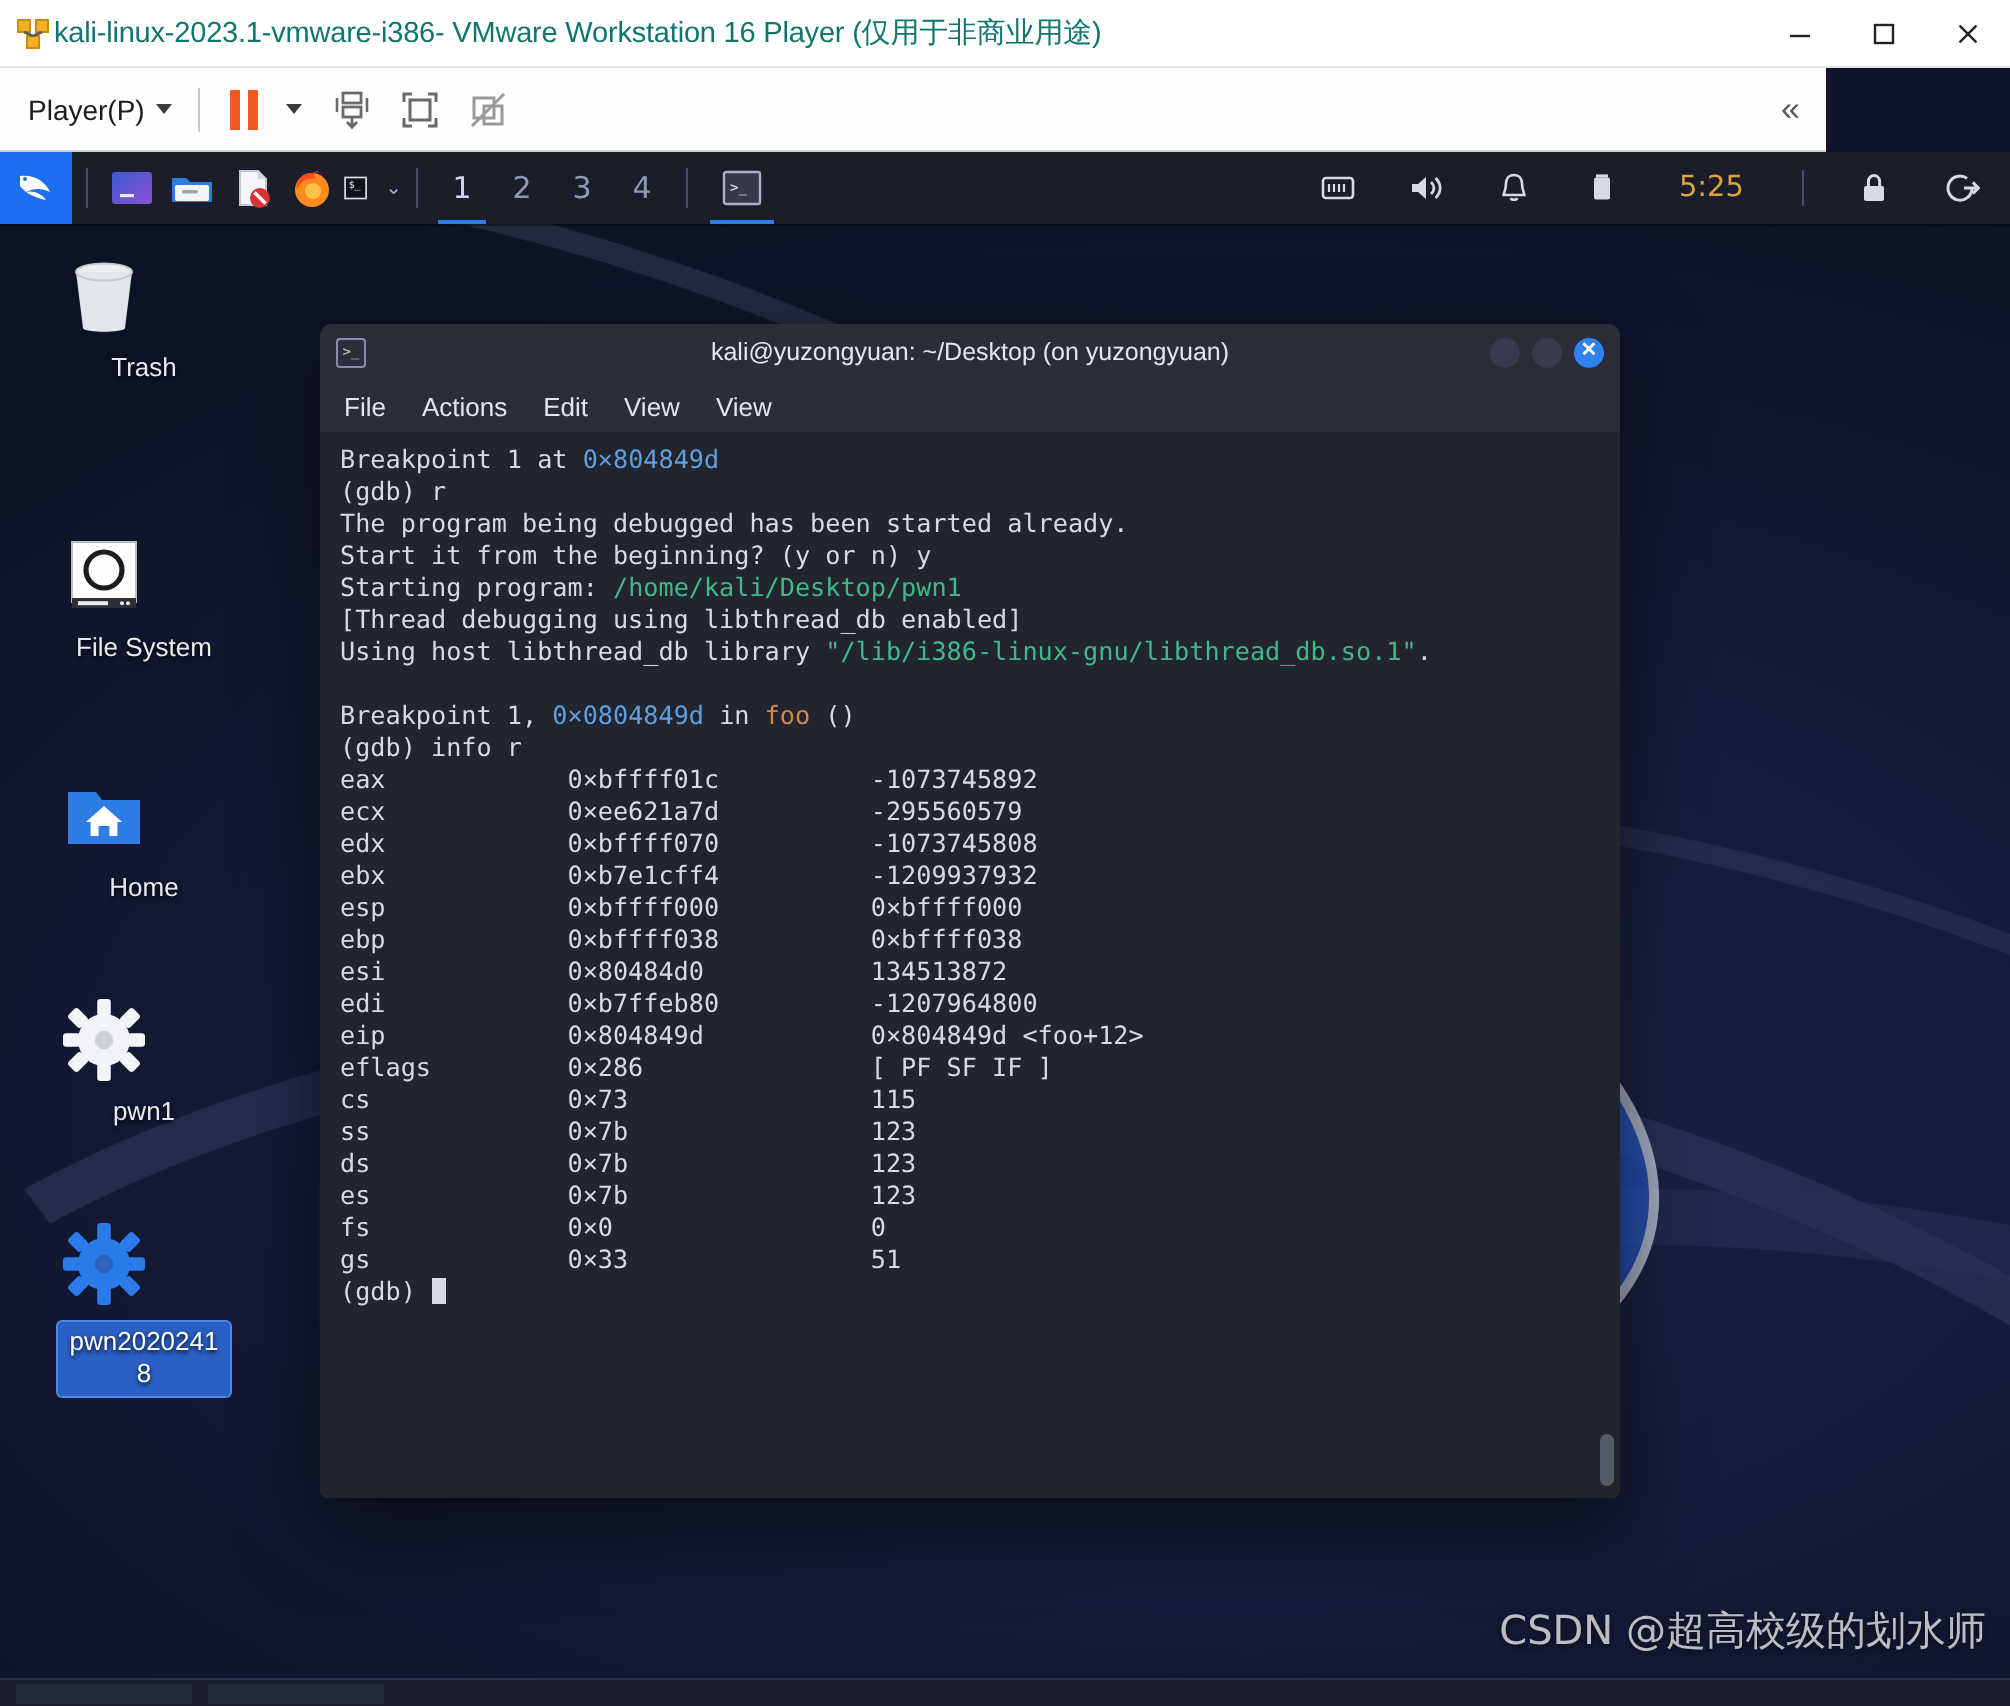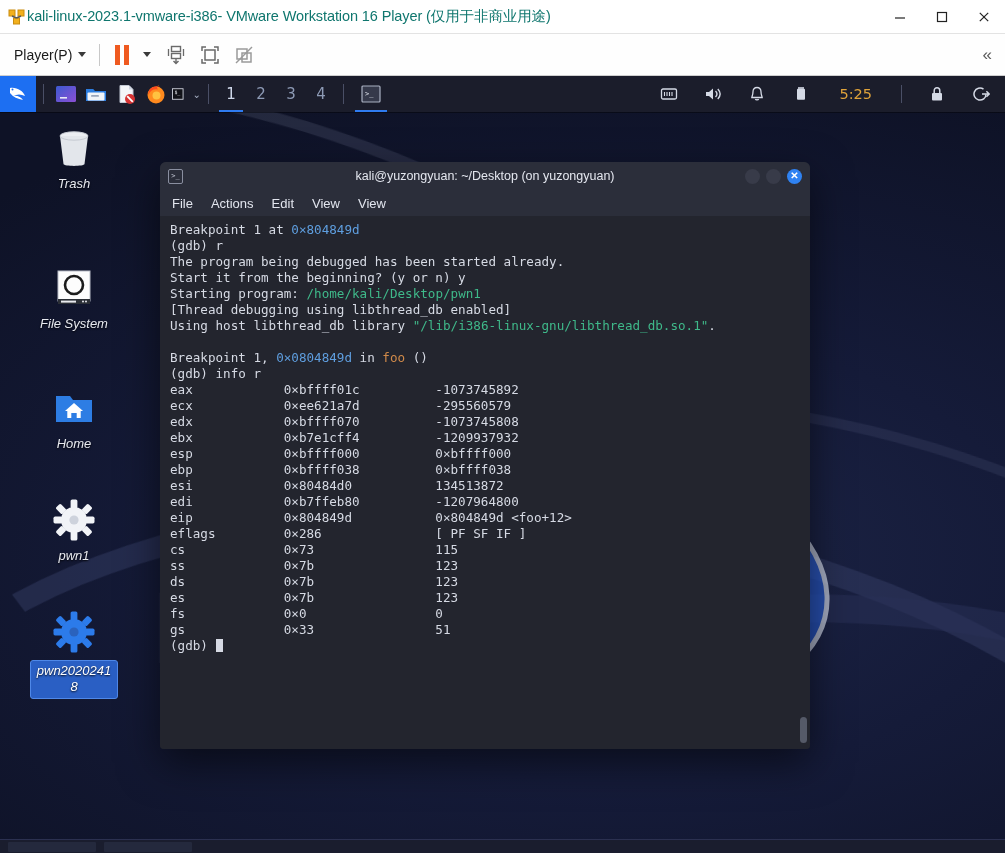--- a/index.html
+++ b/index.html
@@ -26,21 +26,21 @@
   }
   .vm-winbtns { margin-left: auto; display: flex; align-items: center; height: 100%; }
   .vm-winbtn {
     width: 42px; height: 34px; display: flex; align-items: center; justify-content: center;
     color: #2a2a2a; font-size: 13px;
   }
   .vm-winbtn.close { font-size: 13px; }
   .vm-winbtn svg { display: block; }
 
   .vm-toolbar {
-    position: absolute; top: 34px; left: 0; width: 1005px; height: 42px;
+    position: absolute; top: 34px; left: 0; width: 913px; height: 42px;
     background: #fefefe;
     display: flex; align-items: center;
     border-bottom: 1px solid #cfcfcf;
   }
   .vm-player-menu {
     display: flex; align-items: center; gap: 6px;
     margin-left: 14px; font-size: 14px; color: #1b1b1b;
   }
   .caret-down {
     width: 0; height: 0; border-left: 4px solid transparent; border-right: 4px solid transparent;
@@ -122,21 +122,21 @@
     content: ""; position: absolute; left: 4px; right: 4px; bottom: 0; height: 2px; background: #2f7bf0;
   }
   .tray { margin-left: auto; display: flex; align-items: center; gap: 16px; padding-right: 10px; }
   .tray-item { width: 28px; height: 36px; display: flex; align-items: center; justify-content: center; color: #d5dae6; }
   .tray-clock { color: #e0a33a; font-size: 14.5px; padding: 0 8px; font-family: "DejaVu Sans", sans-serif; }
   .tray-sep { width: 1px; height: 18px; background: #4a4f66; margin: 0 5px; }
 
   
   .desk-icon {
     position: absolute; width: 92px; display: flex; flex-direction: column;
-    align-items: center; gap: 4px; font-style: italic;
+    gap: 4px;
   }
   .desk-icon .glyph { width: 48px; height: 48px; display: flex; align-items: center; justify-content: center; }
   .desk-icon .lbl {
     font-size: 13px; color: #e8eaf0; text-align: center; line-height: 1.25;
     text-shadow: 0 1px 2px rgba(0,0,0,0.9); max-width: 88px; word-break: break-all;
   }
   .desk-icon.selected .lbl {
     background: #2a5fc4; border: 1px solid #4f88e8; border-radius: 3px;
     padding: 2px 5px; color: #ffffff;
   }
@@ -506,20 +506,21 @@
         <span>View</span>
         <span>View</span>
       </div>
 
       <div class="term-body">
         <div class="term-lines" id="term-lines"><div><span>Breakpoint 1 at </span><span class="c-blue">0×804849d</span></div><div><span>(gdb) r</span></div><div><span>The program being debugged has been started already.</span></div><div><span>Start it from the beginning? (y or n) y</span></div><div><span>Starting program: </span><span class="c-green">/home/kali/Desktop/pwn1</span></div><div><span>[Thread debugging using libthread_db enabled]</span></div><div><span>Using host libthread_db library </span><span class="c-green">"/lib/i386-linux-gnu/libthread_db.so.1"</span><span>.</span></div><div>&nbsp;</div><div><span>Breakpoint 1, </span><span class="c-blue">0×0804849d</span><span> in </span><span class="c-orange">foo</span><span> ()</span></div><div><span>(gdb) info r</span></div><div><span>eax            0×bffff01c          -1073745892</span></div><div><span>ecx            0×ee621a7d          -295560579</span></div><div><span>edx            0×bffff070          -1073745808</span></div><div><span>ebx            0×b7e1cff4          -1209937932</span></div><div><span>esp            0×bffff000          0×bffff000</span></div><div><span>ebp            0×bffff038          0×bffff038</span></div><div><span>esi            0×80484d0           134513872</span></div><div><span>edi            0×b7ffeb80          -1207964800</span></div><div><span>eip            0×804849d           0×804849d &lt;foo+12&gt;</span></div><div><span>eflags         0×286               [ PF SF IF ]</span></div><div><span>cs             0×73                115</span></div><div><span>ss             0×7b                123</span></div><div><span>ds             0×7b                123</span></div><div><span>es             0×7b                123</span></div><div><span>fs             0×0                 0</span></div><div><span>gs             0×33                51</span></div><div><span>(gdb) </span><span class="cursor-blk"></span></div></div>
         <div class="term-scroll"></div>
       </div>
     </div>
 
+    <div class="csdn-wm">CSDN @超高校级的划水师</div>
 
     <div class="host-taskbar">
       <div class="htb-chip"></div>
       <div class="htb-chip"></div>
     </div>
 
   </div>
 </div>
 
 </body></html>

